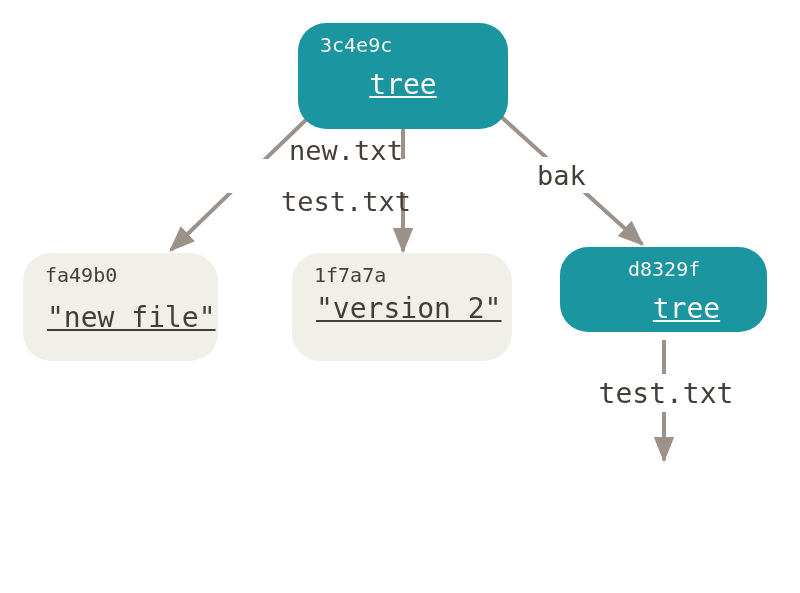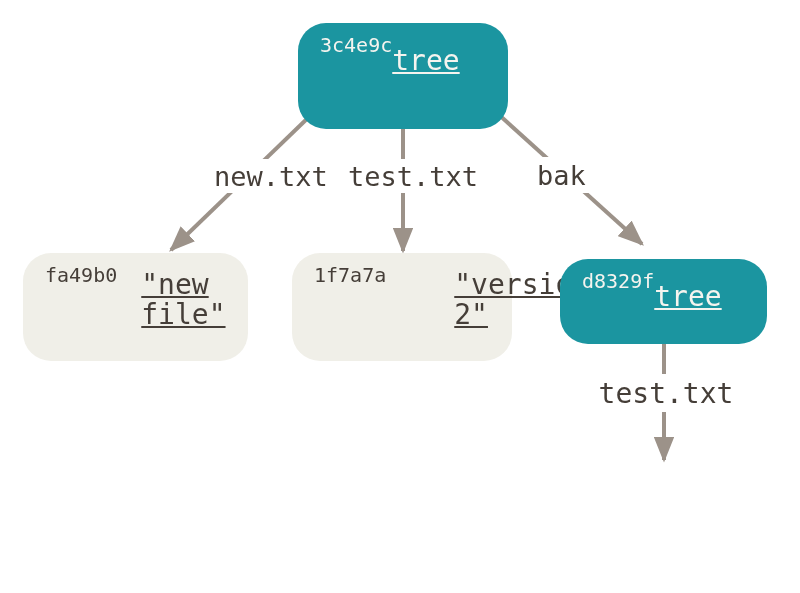--- a/index.html
+++ b/index.html
@@ -27,20 +27,21 @@
     stroke-width: 4;
   }
   .edges marker path {
     fill: var(--arrow, #9c9289);
   }
   .node {
     position: absolute;
     z-index: 1;
     border-radius: 28px;
     display: flex;
+    flex-direction: column;
     box-sizing: border-box;
     padding-top: 10px;
   }
   .node .hash {
     font-size: 20px;
     line-height: 24px;
     padding-left: 22px;
   }
   .node .main {
     font-size: 28px;
@@ -69,20 +70,21 @@
     background: var(--label-bg, #ffffff);
     color: var(--text-dark, #453e38);
     display: flex;
     align-items: center;
     justify-content: center;
     font-size: 27px;
     box-sizing: border-box;
   }
   .elabel.pair {
     gap: 20px;
+    flex-direction: column;
   }
 </style>
 </head>
 <body>
 
 <div class="canvas">
 
   <svg class="edges" viewBox="0 0 800 593" aria-hidden="true">
     <defs>
       <marker id="arrowhead" viewBox="0 0 10 8" refX="9" refY="4" markerWidth="6.5" markerHeight="5.2" orient="auto">
@@ -102,31 +104,31 @@
 
   <div class="elabel pair" style="left:181px; top:159px; width:330px; height:34px;">
     <span>new.txt</span>
     <span>test.txt</span>
   </div>
 
   <div class="elabel" style="left:521px; top:157px; width:81px; height:36px;">
     <span>bak</span>
   </div>
 
-  <div class="node blob" style="left:23px; top:253px; width:225px; height:108px;">
+  <div class="node blob" style="left:23px; top:253px; width:195px; height:108px;gap:9px;">
     <div class="hash">fa49b0</div>
     <div class="main">"new file"</div>
   </div>
 
-  <div class="node blob" style="left:292px; top:253px; width:220px; height:108px;gap:44px;">
+  <div class="node blob" style="left:292px; top:253px; width:220px; height:108px;">
     <div class="hash">1f7a7a</div>
     <div class="main">"version 2"</div>
   </div>
 
-  <div class="node tree" style="left:560px; top:259px; width:207px; height:85px;">
+  <div class="node tree" style="left:560px; top:247px; width:207px; height:85px;padding-left:46px;">
     <div class="hash">d8329f</div>
     <div class="main">tree</div>
   </div>
 
   <div class="elabel" style="left:555px; top:374px; width:222px; height:38px; font-size:28px;">
     <span>test.txt</span>
   </div>
 
 
 </div>

